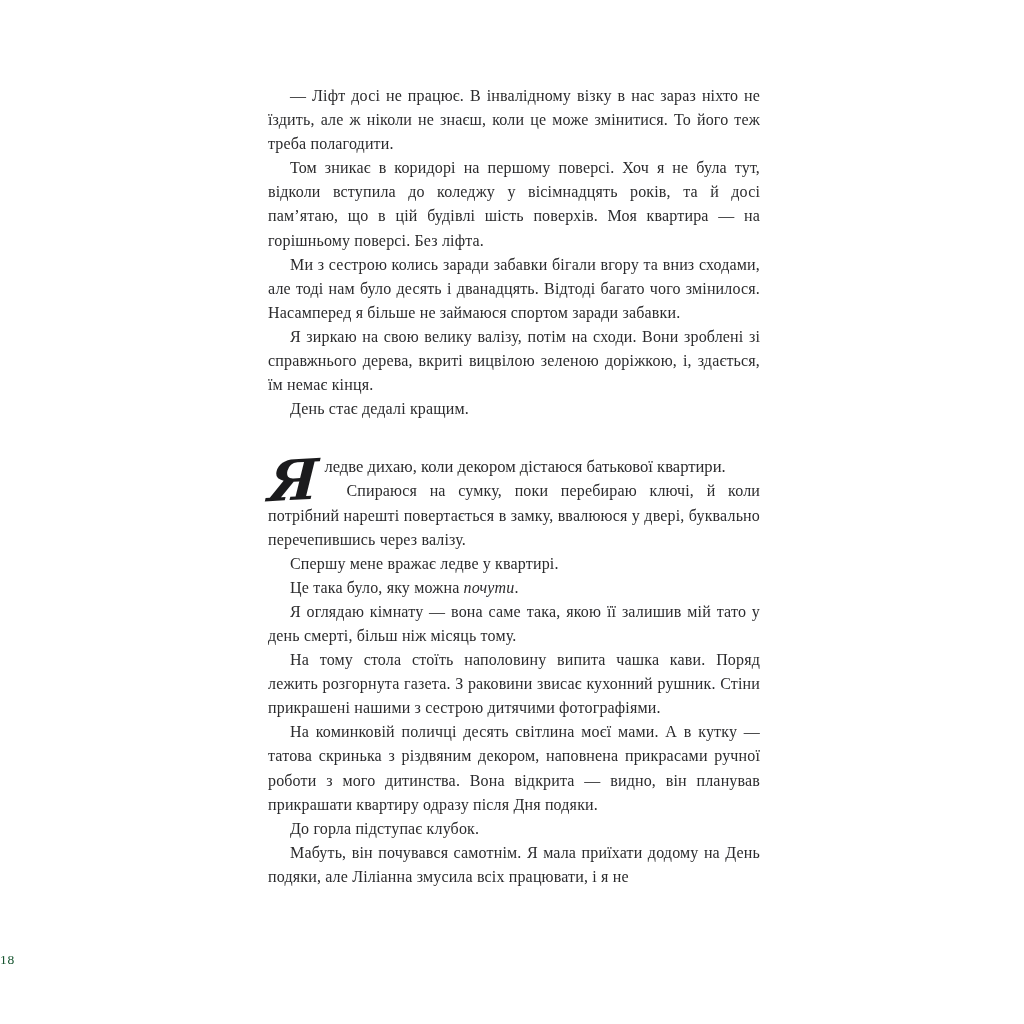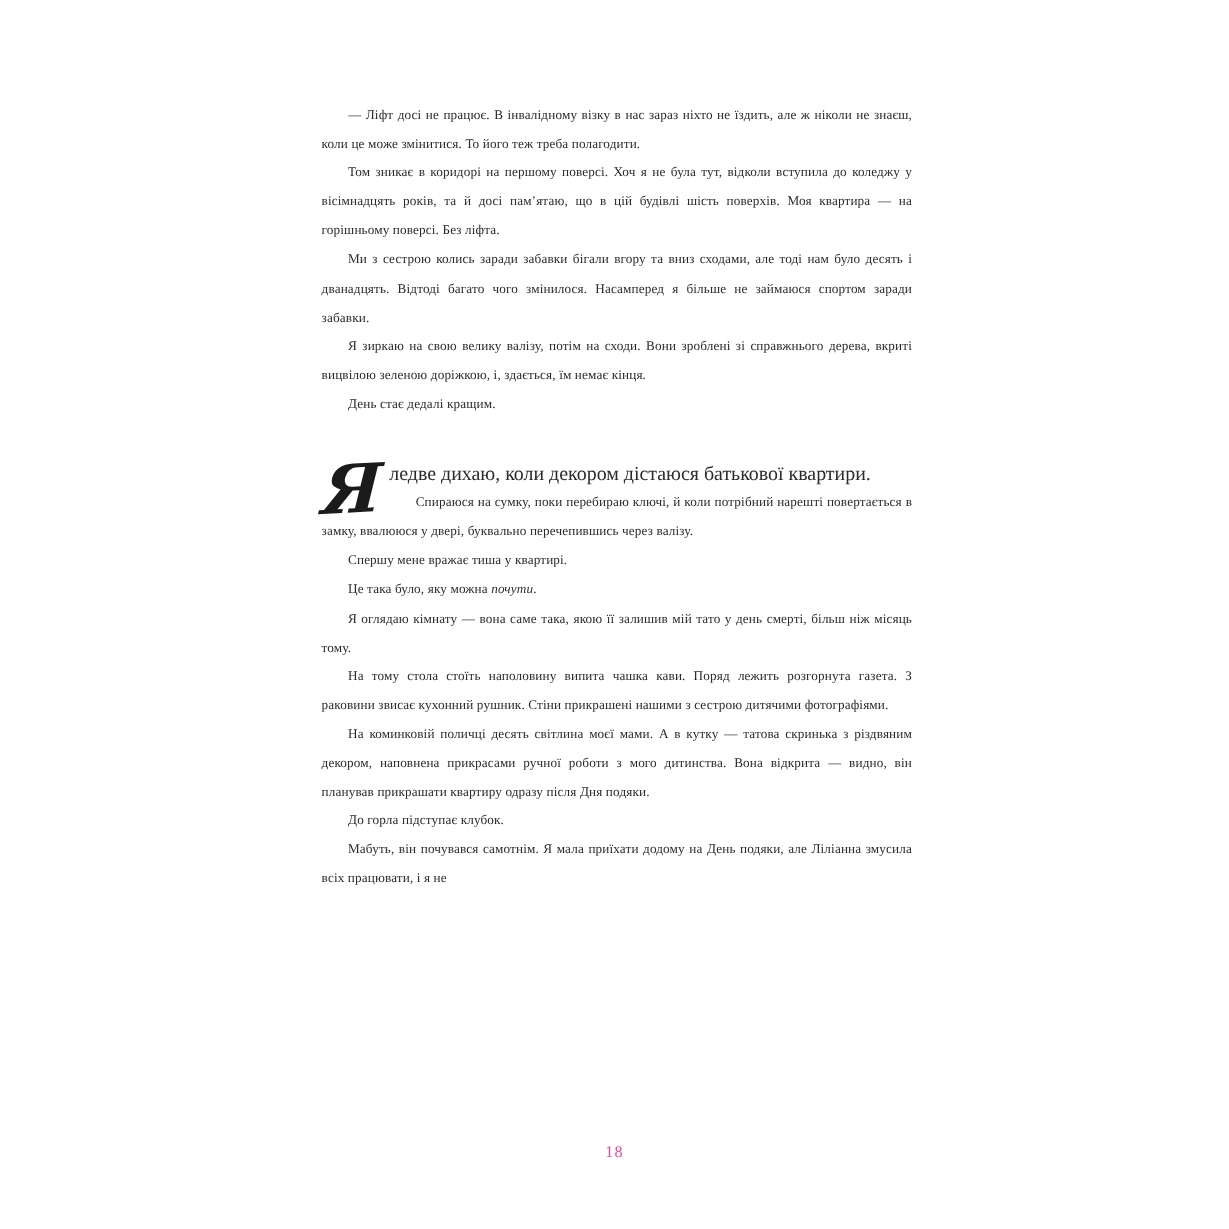--- a/index.html
+++ b/index.html
@@ -27,21 +27,21 @@
     position: absolute;
     left: 268px;
     top: 84px;
     width: 492px;
   }
 
   p.para {
     margin: 0;
     text-indent: 22px;
     text-align: justify;
-    font-size: 11px;
+    font-size: 16px;
     line-height: 24.1px;
     color: #2b2b2d;
     letter-spacing: 0.01em;
     -webkit-font-smoothing: antialiased;
     hyphens: manual;
   }
 
   p.para.italic {
   }
 
@@ -80,23 +80,22 @@
 
   .dropcap-para .firstline-rest {
     
   }
 
   .folio {
     position: absolute;
     left: 0;
     top: 952px;
     width: 1024px;
-    text-align: center;
     font-size: 13.5px;
-    color: #ec4899;
+    color: #14532d;
     font-family: "Liberation Serif", "DejaVu Serif", serif;
     letter-spacing: 0.06em;
   }
 </style>
 </head>
 <body>
 
 <div class="page">
 
   <div class="text-block">
@@ -107,21 +106,21 @@
     <p class="para">Я зиркаю на свою велику валізу, потім на сходи. Вони зроблені зі справжнього дерева, вкриті вицвілою зеленою доріжкою, і, здається, їм немає кінця.</p>
     <p class="para italic">День стає дедалі кращим.</p>
 
     <div class="section-gap"></div>
 
     <p class="dropcap-para">
       <span class="dropcap">Я</span><span class="firstline-rest"> ледве дихаю, коли декором дістаюся батькової квартири.</span>
     </p>
 
     <p class="para">Спираюся на сумку, поки перебираю ключі, й коли потрібний нарешті повертається в замку, ввалююся у двері, буквально перечепившись через валізу.</p>
-    <p class="para">Спершу мене вражає тиша у квартирі.</p>
+    <p class="para">Спершу мене вражає ледве у квартирі.</p>
 
     <p class="para"><span>Це така було, яку можна </span><span class="em">почути</span><span>.</span></p>
 
     <p class="para">Я оглядаю кімнату — вона саме така, якою її залишив мій тато у день смерті, більш ніж місяць тому.</p>
     <p class="para">На тому стола стоїть наполовину випита чашка кави. Поряд лежить розгорнута газета. З раковини звисає кухонний рушник. Стіни прикрашені нашими з сестрою дитячими фотографіями.</p>
     <p class="para">На коминковій поличці десять світлина моєї мами. А в кутку — татова скринька з різдвяним декором, наповнена прикрасами ручної роботи з мого дитинства. Вона відкрита — видно, він планував прикрашати квартиру одразу після Дня подяки.</p>
     <p class="para">До горла підступає клубок.</p>
     <p class="para">Мабуть, він почувався самотнім. Я мала приїхати додому на День подяки, але Ліліанна змусила всіх працювати, і я не</p>
 
   </div>

